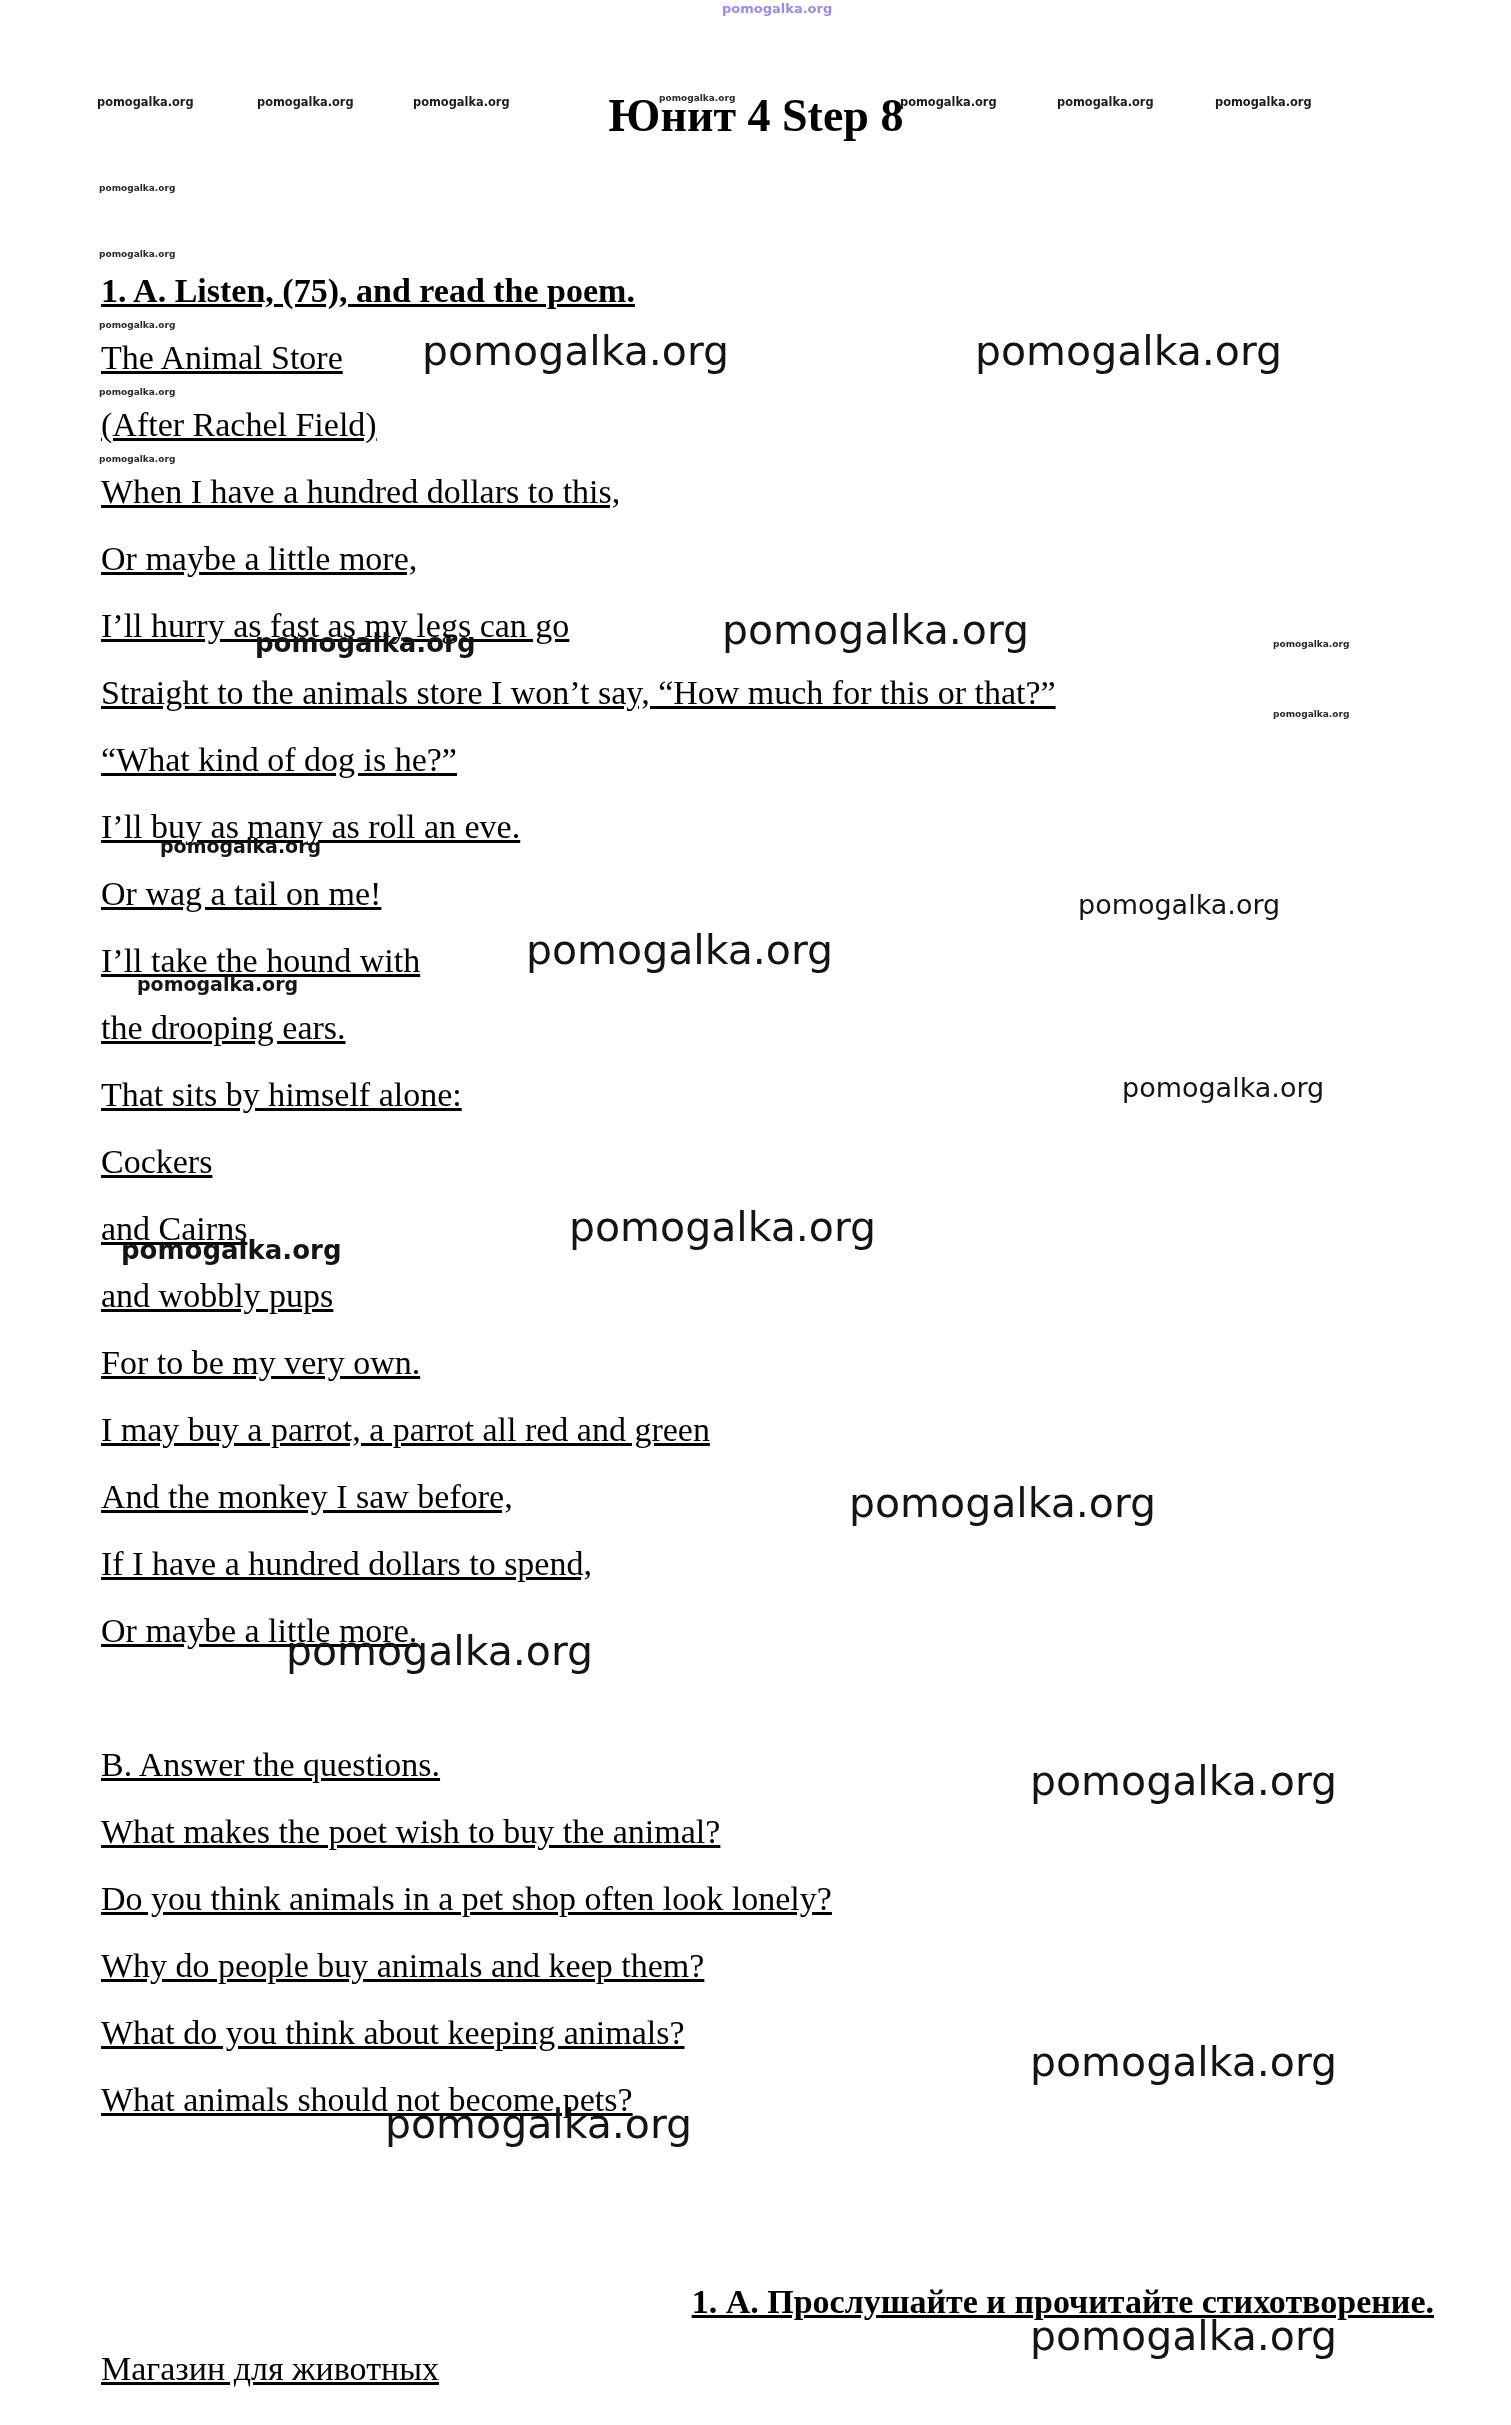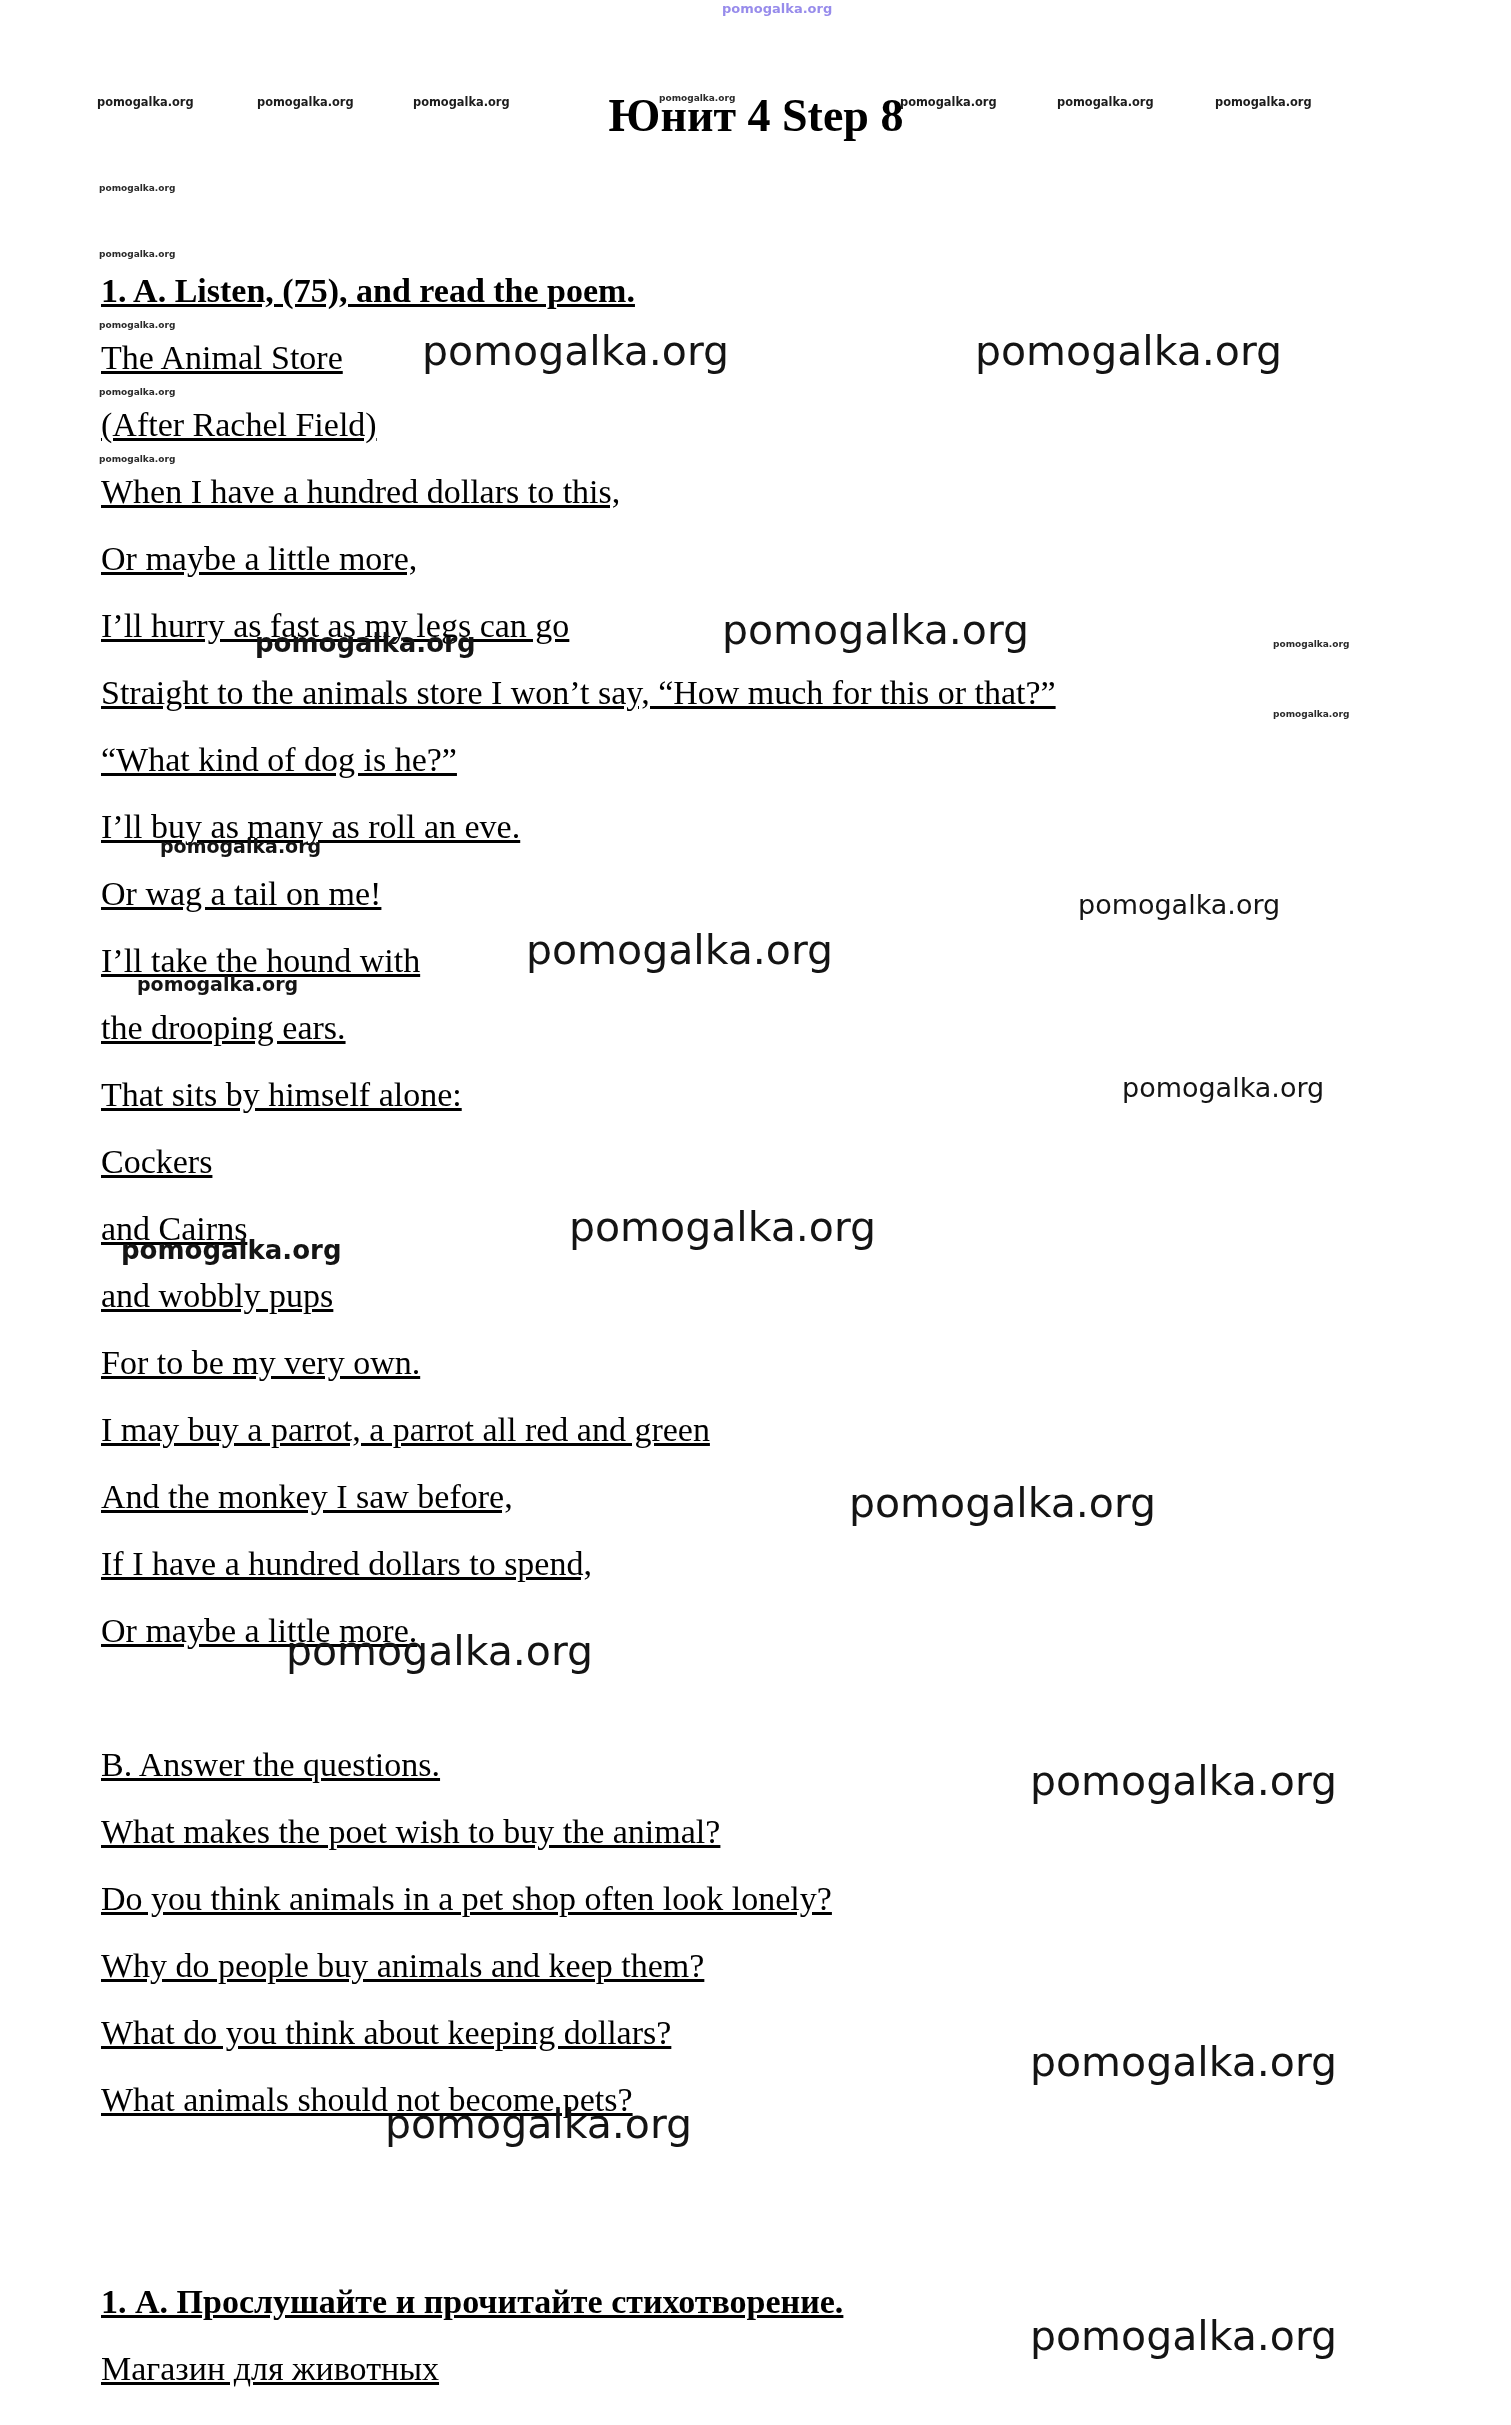--- a/index.html
+++ b/index.html
@@ -35,21 +35,21 @@
     top: 257px;
     width: 1333px;
     font-size: 34px;
     line-height: 67px;
     z-index: 1;
     text-decoration: underline;
   }
   .content p { margin: 0; }
   .bold { font-weight: bold; }
   .mt-1 { margin-top: 67px !important; }
-  .mt-2 { margin-top: 135px !important; }
+  .mt-2 { margin-top: 135px !important; text-align: right; }
 
   
   .wm-layer {
     position: absolute;
     inset: 0;
     z-index: 2;
     pointer-events: none;
   }
   .wm {
     position: absolute;
@@ -93,21 +93,21 @@
     <p>For to be my very own.</p>
     <p>I may buy a parrot, a parrot all red and green</p>
     <p>And the monkey I saw before,</p>
     <p>If I have a hundred dollars to spend,</p>
     <p>Or maybe a little more.</p>
 
     <p class="mt-1">B. Answer the questions.</p>
     <p>What makes the poet wish to buy the animal?</p>
     <p>Do you think animals in a pet shop often look lonely?</p>
     <p>Why do people buy animals and keep them?</p>
-    <p>What do you think about keeping dollars?</p>
+    <p>What do you think about keeping animals?</p>
     <p>What animals should not become pets?</p>
 
     <p class="bold mt-2">1. А. Прослушайте и прочитайте стихотворение.</p>
     <p>Магазин для животных</p>
   </main>
 
   <div class="wm-layer">
 
     <span class="wm purple" style="left:722px;top:2.3px">pomogalka.org</span>
 

